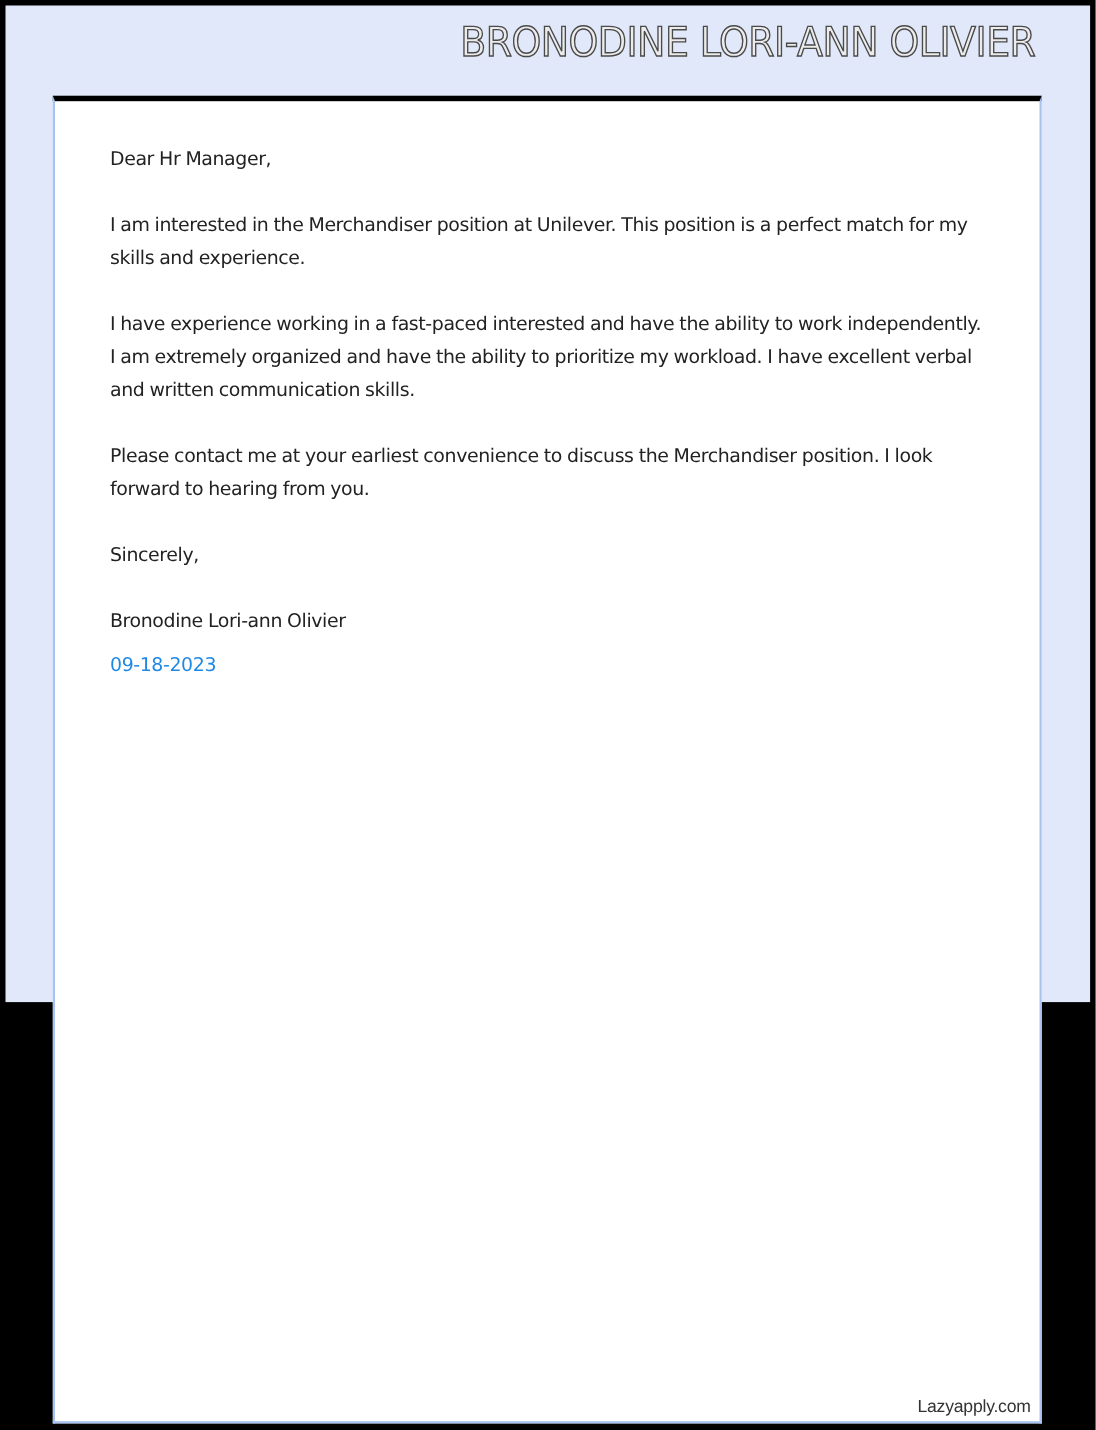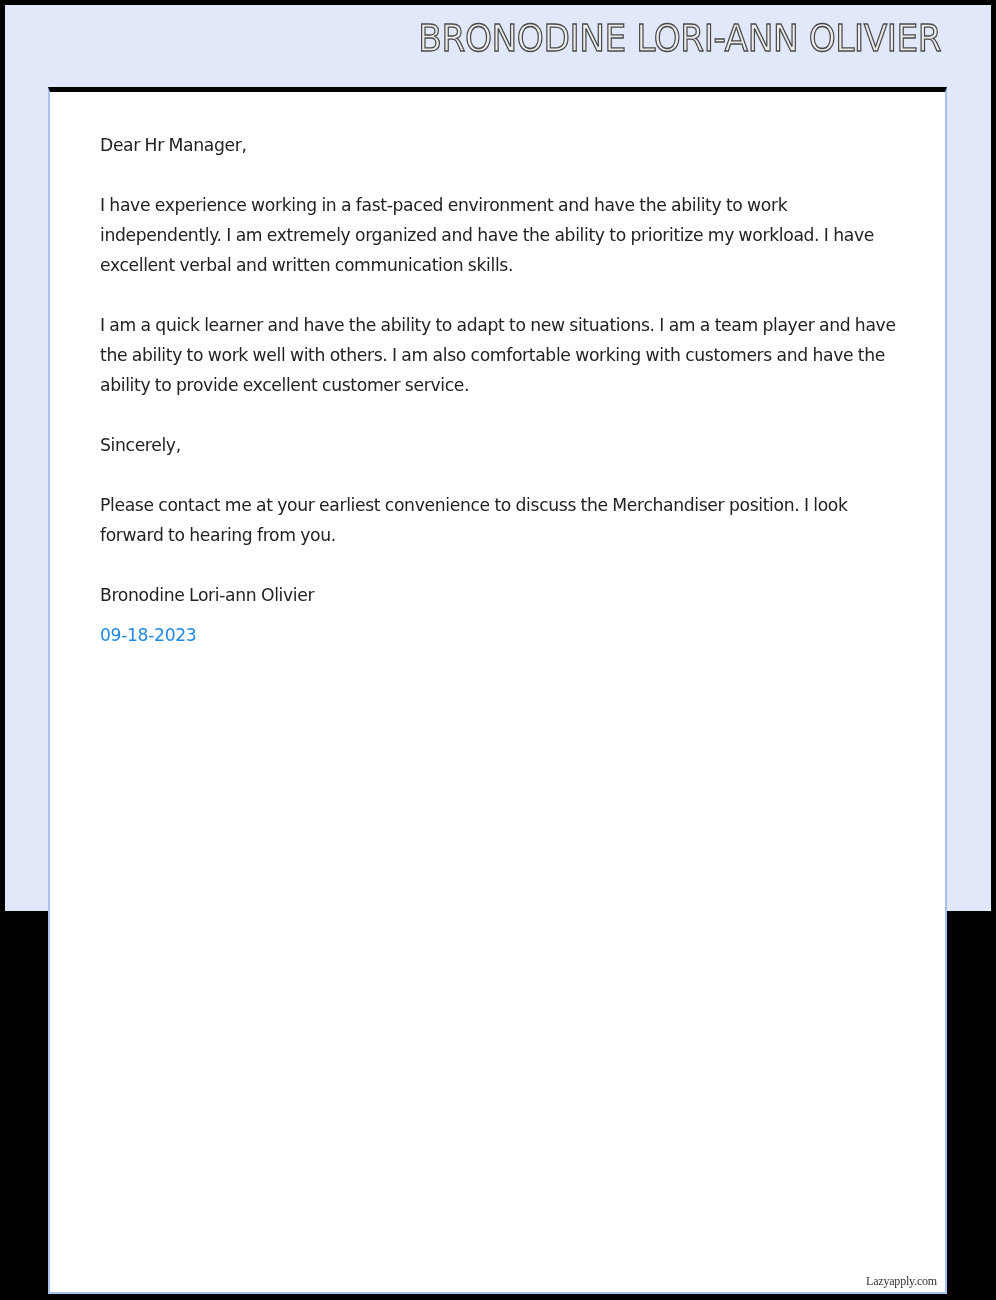--- a/index.html
+++ b/index.html
@@ -70,39 +70,39 @@
       margin: 0 0 10px 0;
     }
     .letter p.date {
       margin: 0;
       color: #1e88e5;
     }
     .footer-brand {
       position: absolute;
       right: 8px;
       bottom: 3px;
-      font-family: Liberation Serif, serif;
-      font-size: 12px;
+      font-family: Liberation Sans, sans-serif;
+      font-size: 16px;
       color: #333333;
       letter-spacing: -0.2px;
       text-align: center;
     }
   </style>
 </head>
 <body>
 
 <div class="frame">
   <h1 class="header-name">BRONODINE LORI-ANN OLIVIER</h1>
 
   <div class="paper">
     <div class="letter">
       <p>Dear Hr Manager,</p>
-      <p>I have experience working in a fast-paced environment and have the ability to work independently. I am extremely organized and have the ability to prioritize my workload. I have excellent verbal and written communication skills.</p>
-      <p>I am a quick learner and have the ability to adapt to new situations. I am a team player and have the ability to work well with others. I am also comfortable working with customers and have the ability to provide excellent customer service.</p>
+      <p>I am interested in the Merchandiser position at Unilever. This position is a perfect match for my skills and experience.</p>
+      <p>I have experience working in a fast-paced interested and have the ability to work independently. I am extremely organized and have the ability to prioritize my workload. I have excellent verbal and written communication skills.</p>
+      <p>Please contact me at your earliest convenience to discuss the Merchandiser position. I look forward to hearing from you.</p>
       <p>Sincerely,</p>
-      <p>Please contact me at your earliest convenience to discuss the Merchandiser position. I look forward to hearing from you.</p>
       <p class="signature">Bronodine Lori-ann Olivier</p>
       <p class="date">09-18-2023</p>
     </div>
 
     <div class="footer-brand">Lazyapply.com</div>
   </div>
 </div>
 
 </body></html>

